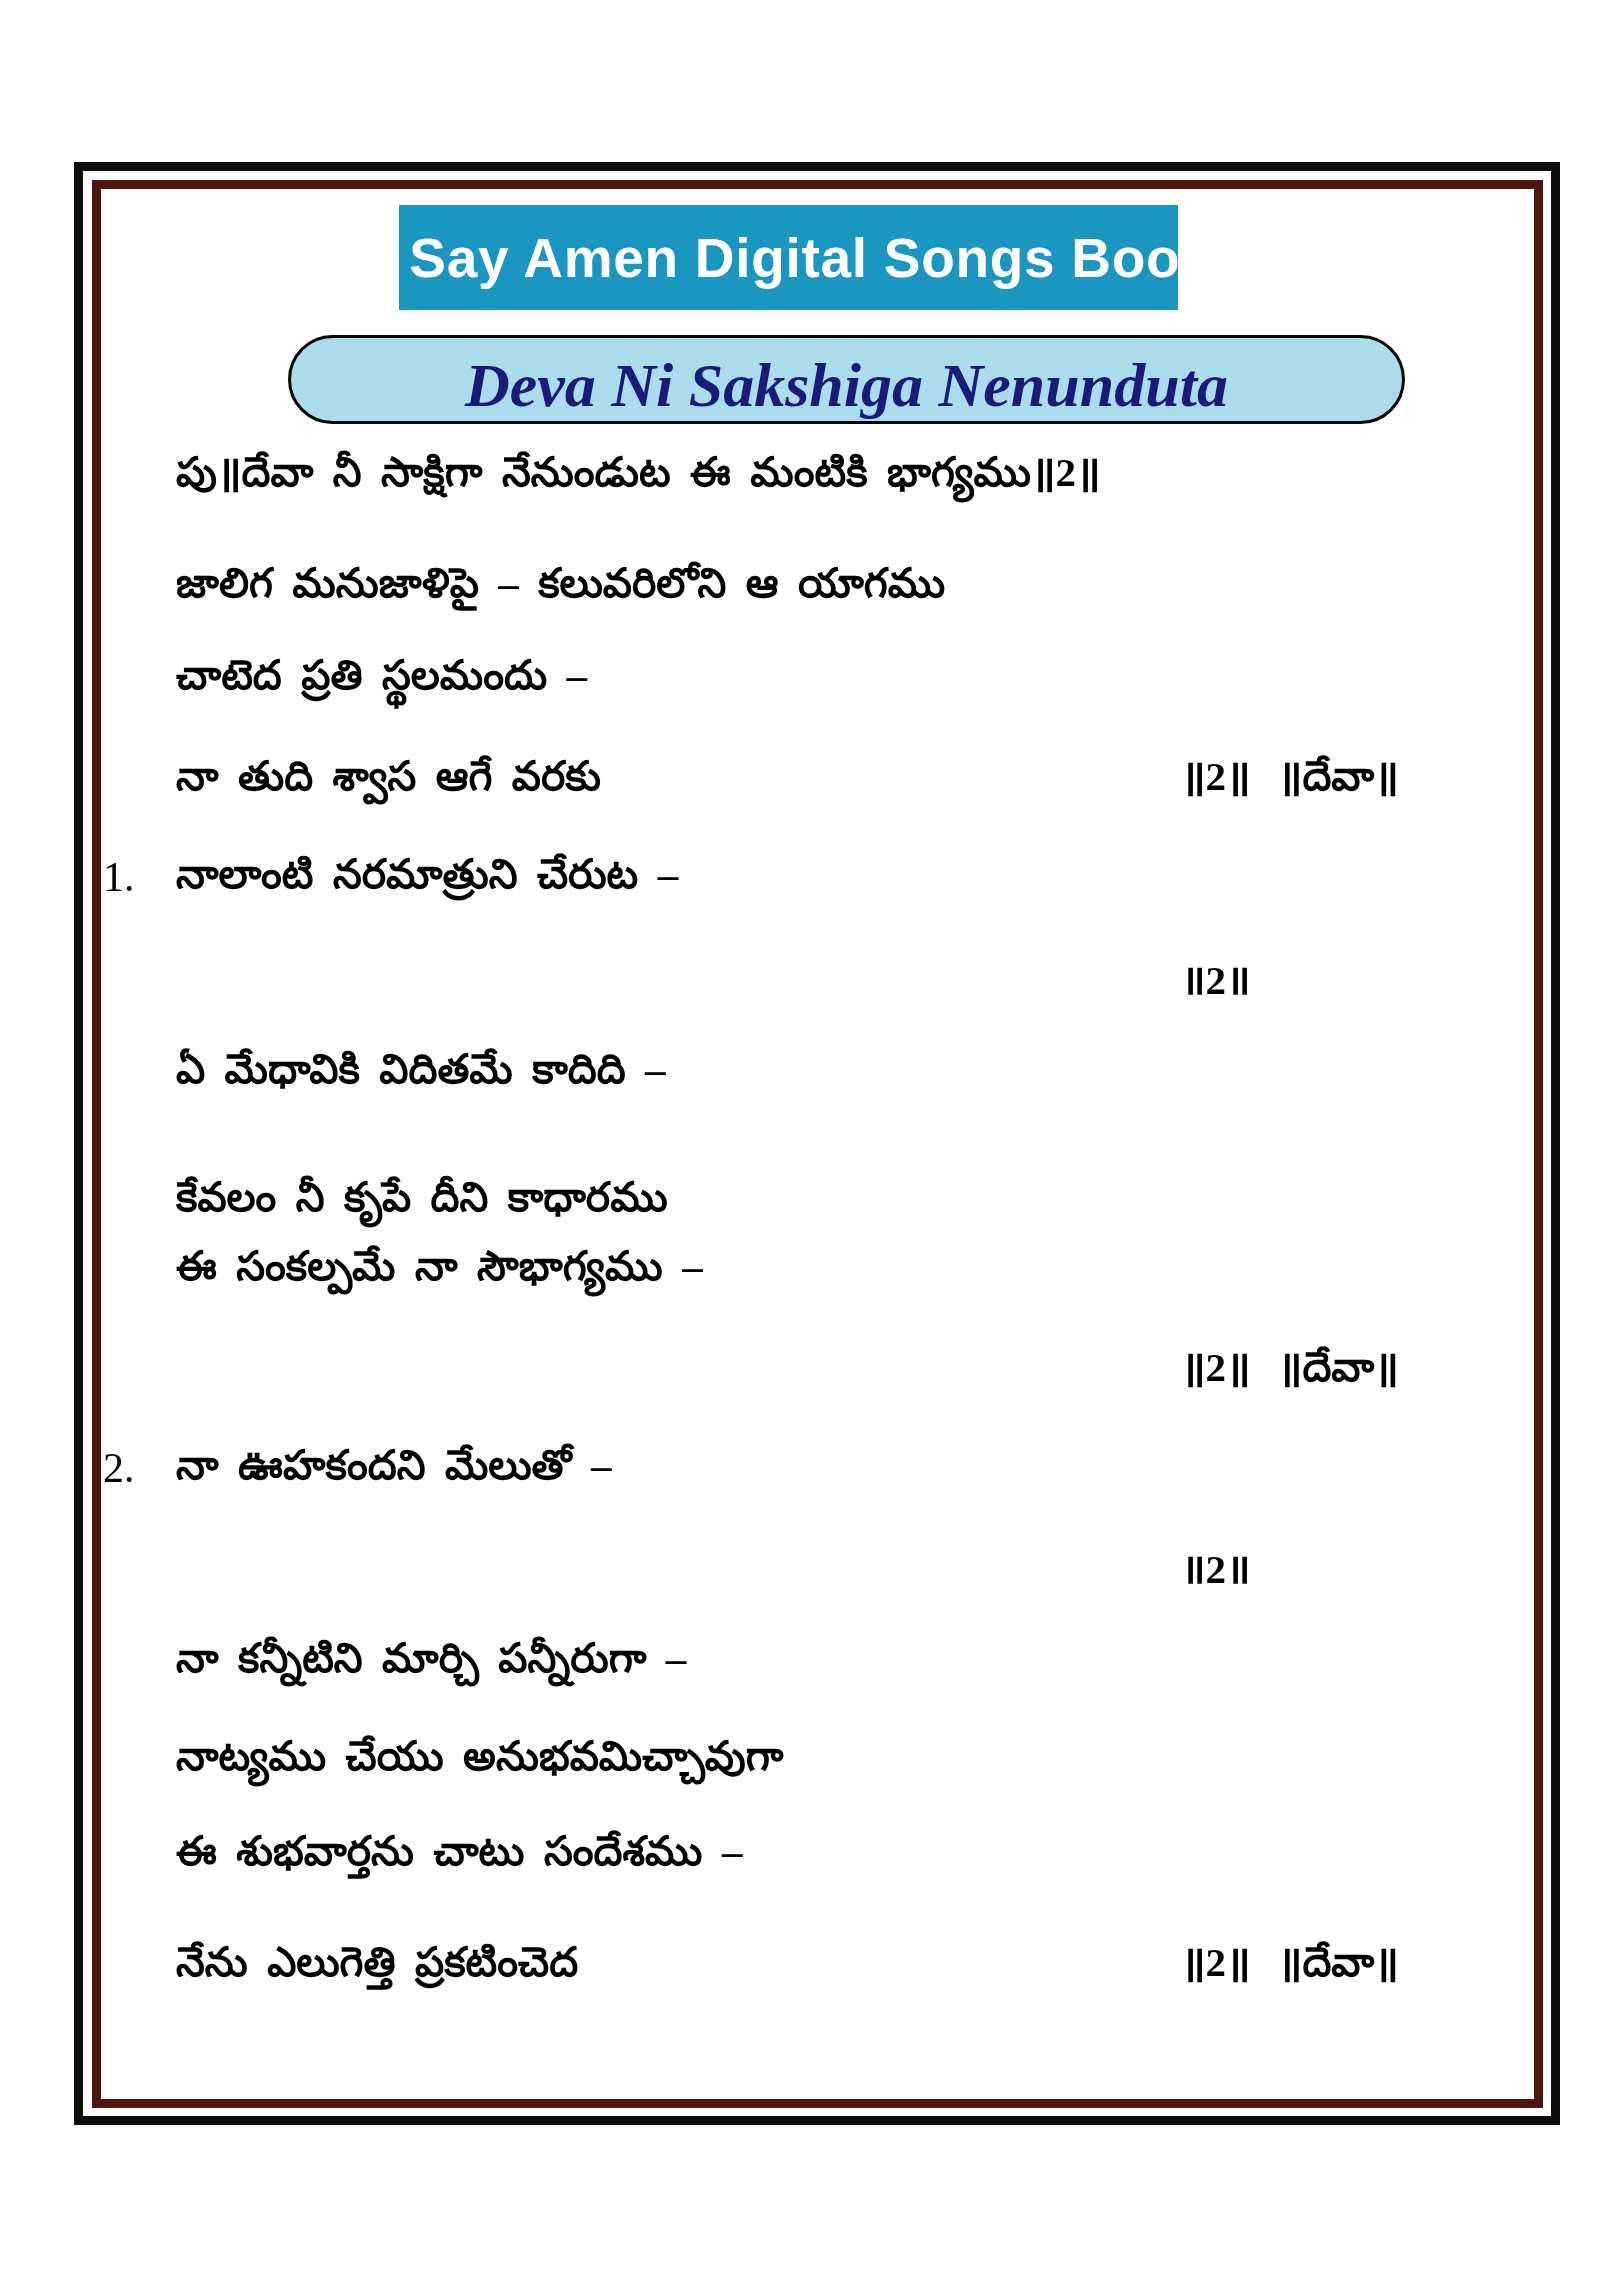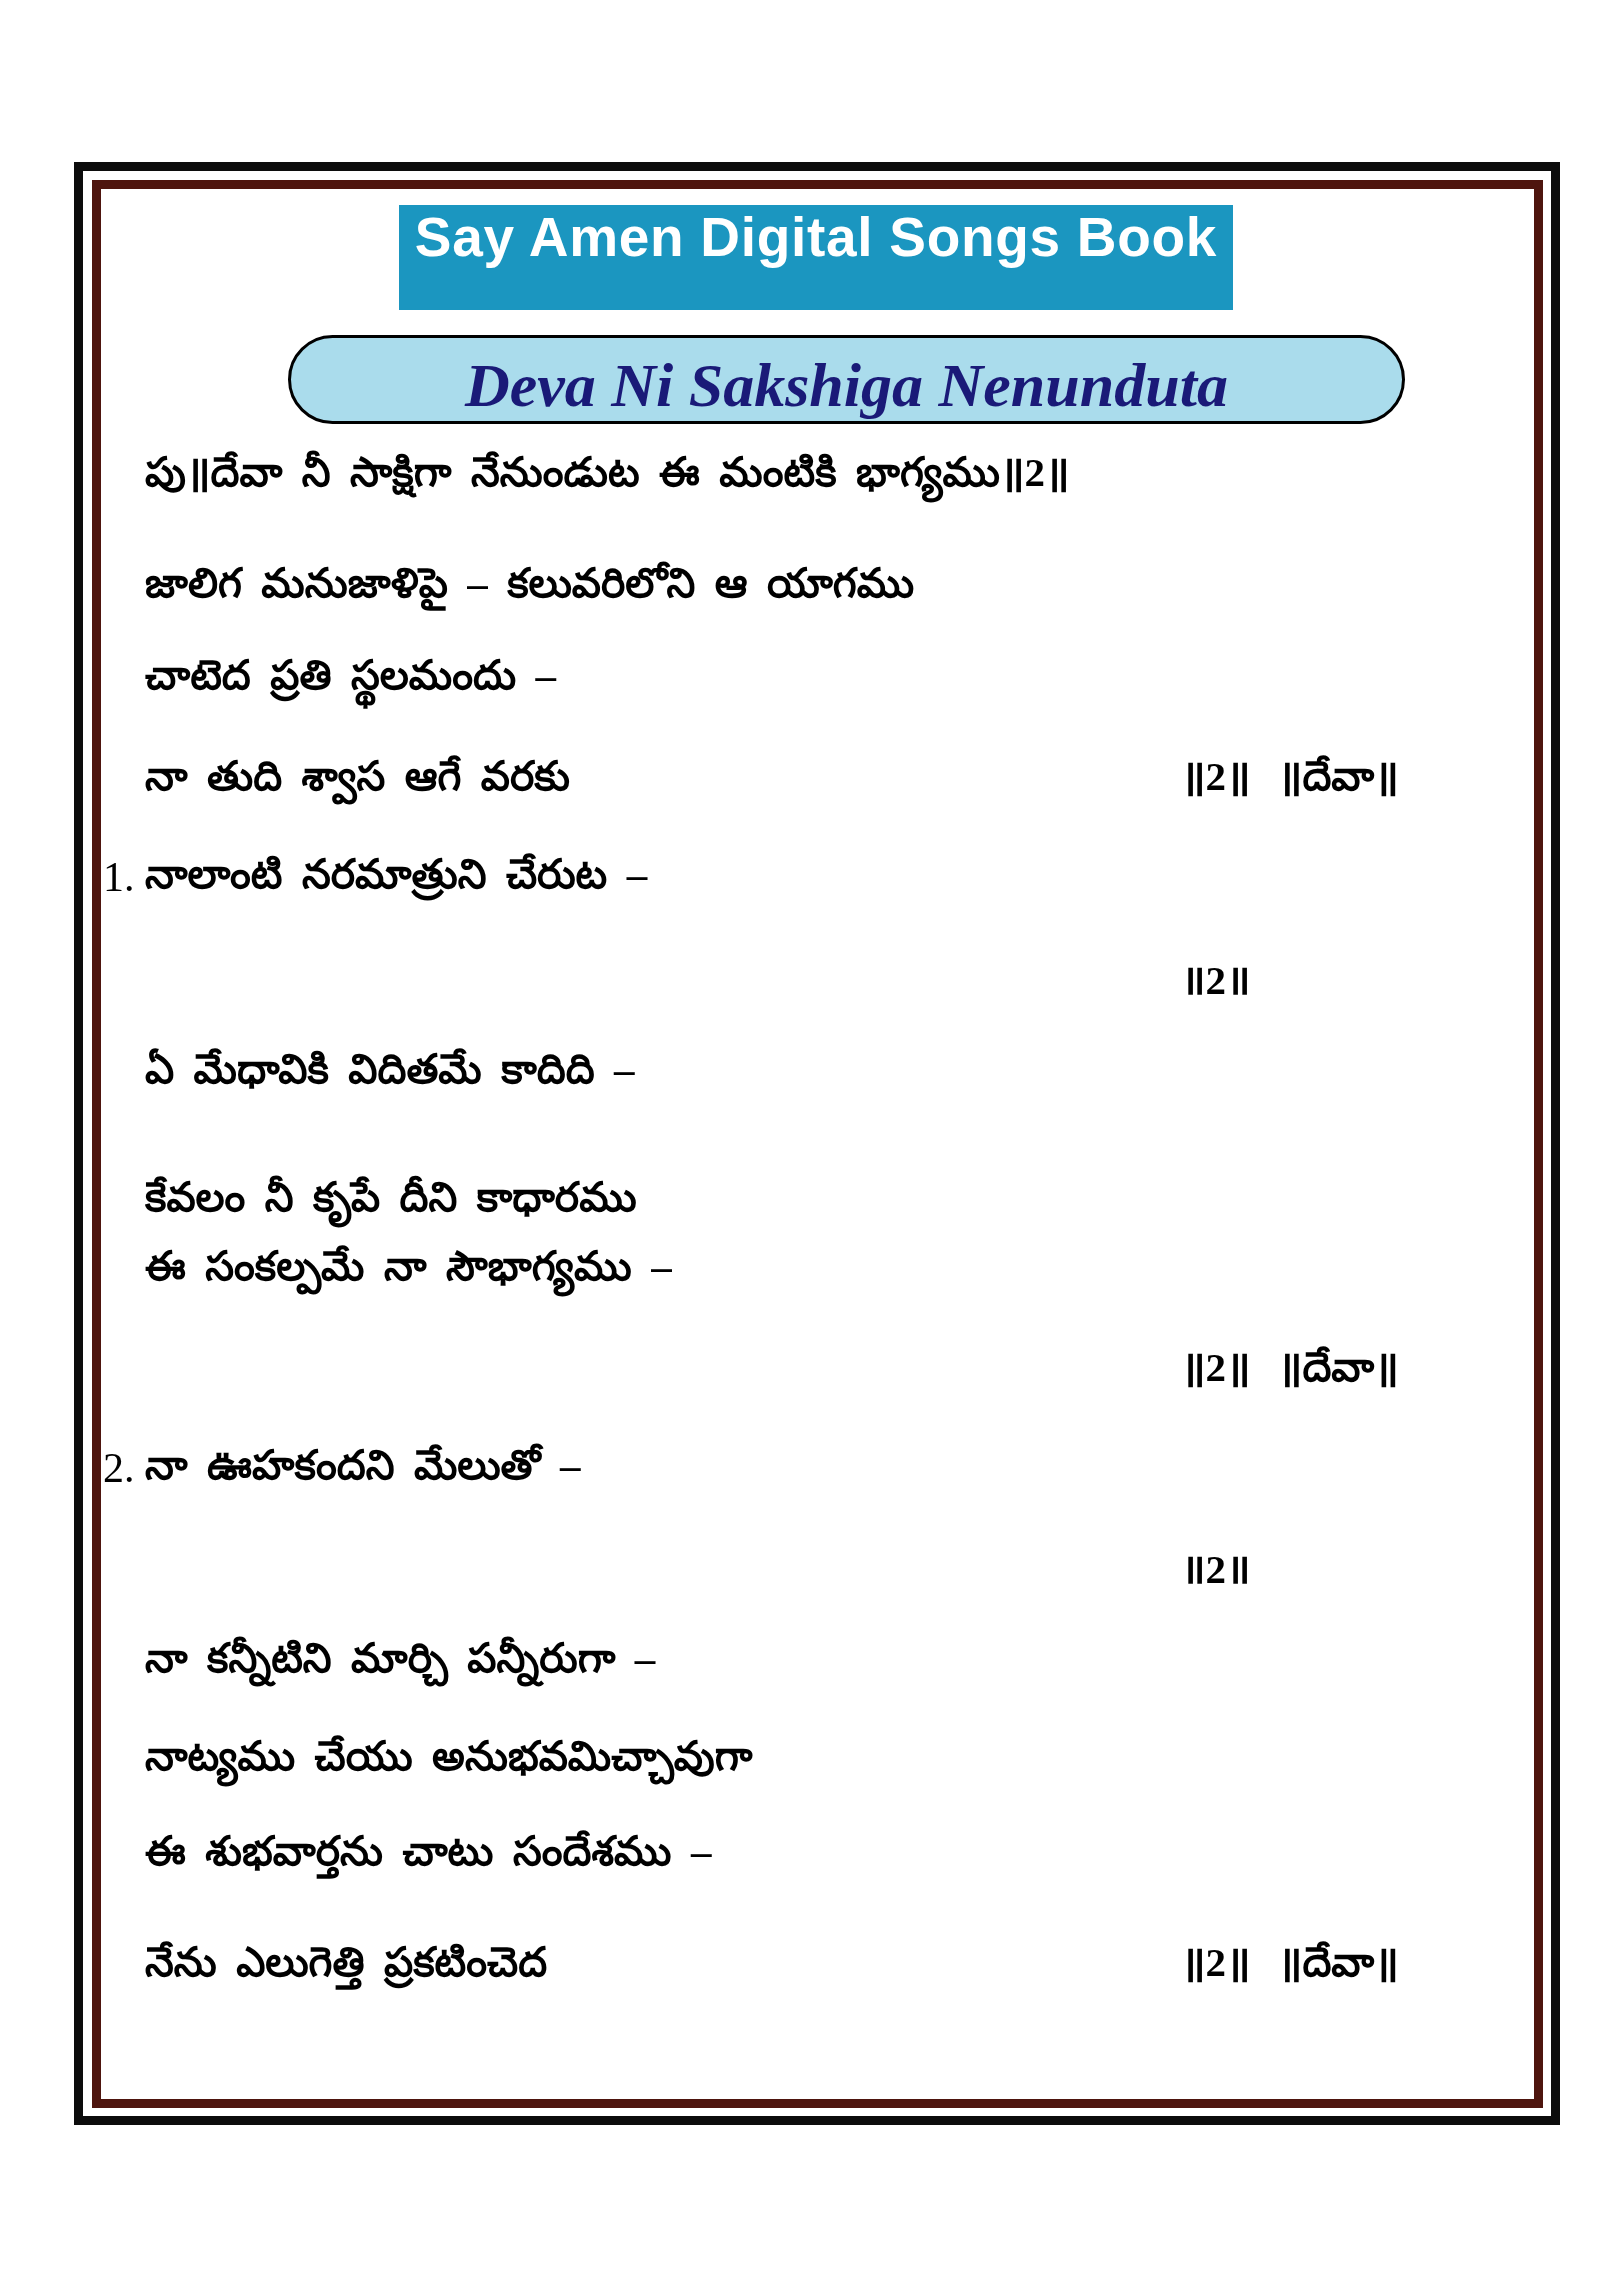--- a/index.html
+++ b/index.html
@@ -11,22 +11,22 @@
   .frame-outer{
     position:absolute;left:74px;top:162px;width:1486px;height:1963px;
     border:9.2px solid #0c0c0c;box-sizing:border-box;
   }
   .frame-inner{
     position:absolute;left:8.5px;top:8.5px;right:8.5px;bottom:8.5px;
     border:9.2px solid #4e150e;
   }
   
   .banner{
-    position:absolute;left:399px;top:205px;width:834px;height:105px;
-    background:#1b96c0;display:flex;align-items:flex-start;justify-content:center;
+    position:absolute;left:399px;top:205px;width:735px;height:105px;
+    background:#1b96c0;display:flex;align-items:center;justify-content:center;padding-left:44px;
   }
   .banner span{
     color:#ffffff;font-family:"Liberation Sans", sans-serif;
     font-weight:bold;font-size:55px;letter-spacing:0.7px;white-space:nowrap;
   }
   
   .pill{
     position:absolute;left:288px;top:335px;width:1117px;height:89px;
     background:#aadcec;border:3.3px solid #000000;border-radius:46px;
     box-sizing:border-box;display:flex;align-items:flex-end;justify-content:center;
@@ -37,21 +37,21 @@
   }
   
   .line{
     position:absolute;left:145px;width:1308px;height:79px;
     color:#000000;font-weight:bold;font-size:41px;white-space:nowrap;
   }
   .line .num{
     position:absolute;left:-42px;top:2.6px;font-size:42px;font-weight:normal;
     font-family:"Liberation Serif", serif;color:#000000;
   }
-  .line .txt{word-spacing:9.2px;}
+  .line .txt{word-spacing:9.2px;margin-left:31px;}
   .line .marker{
     position:absolute;left:1036px;top:0;word-spacing:17px;
   }
 </style>
 </head>
 <body>
 
 <div>
 
   <div class="frame-outer">

